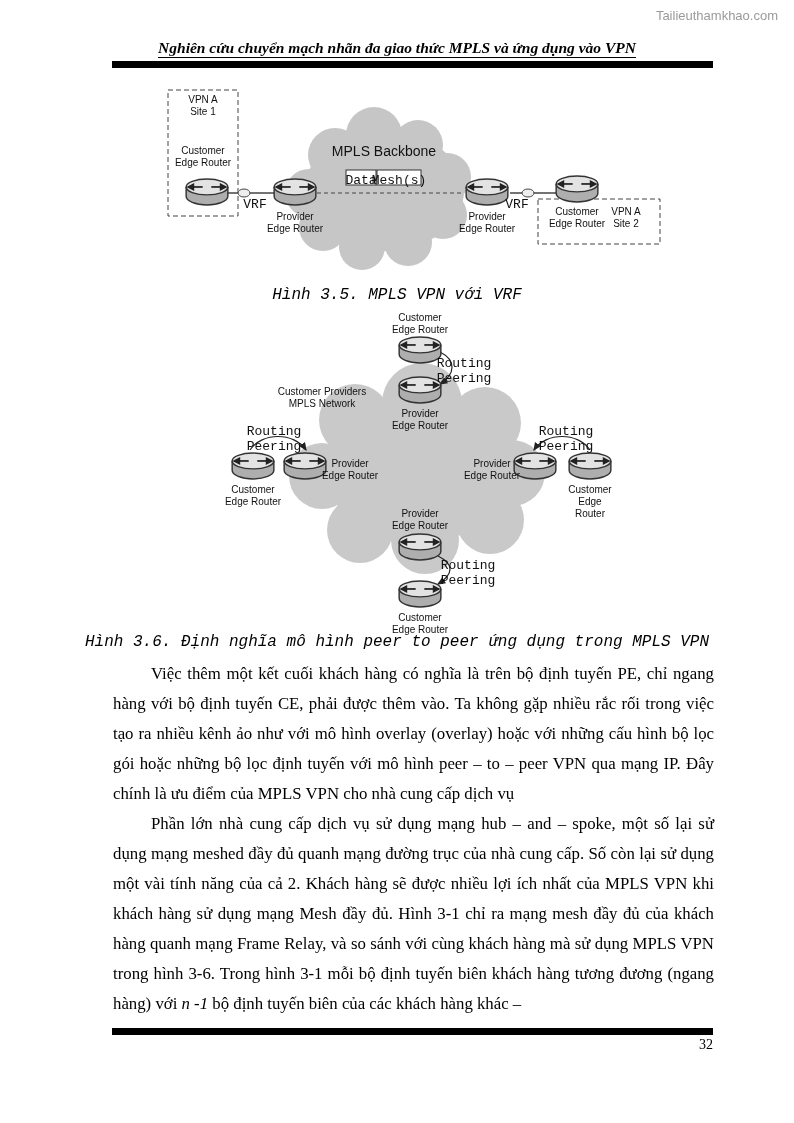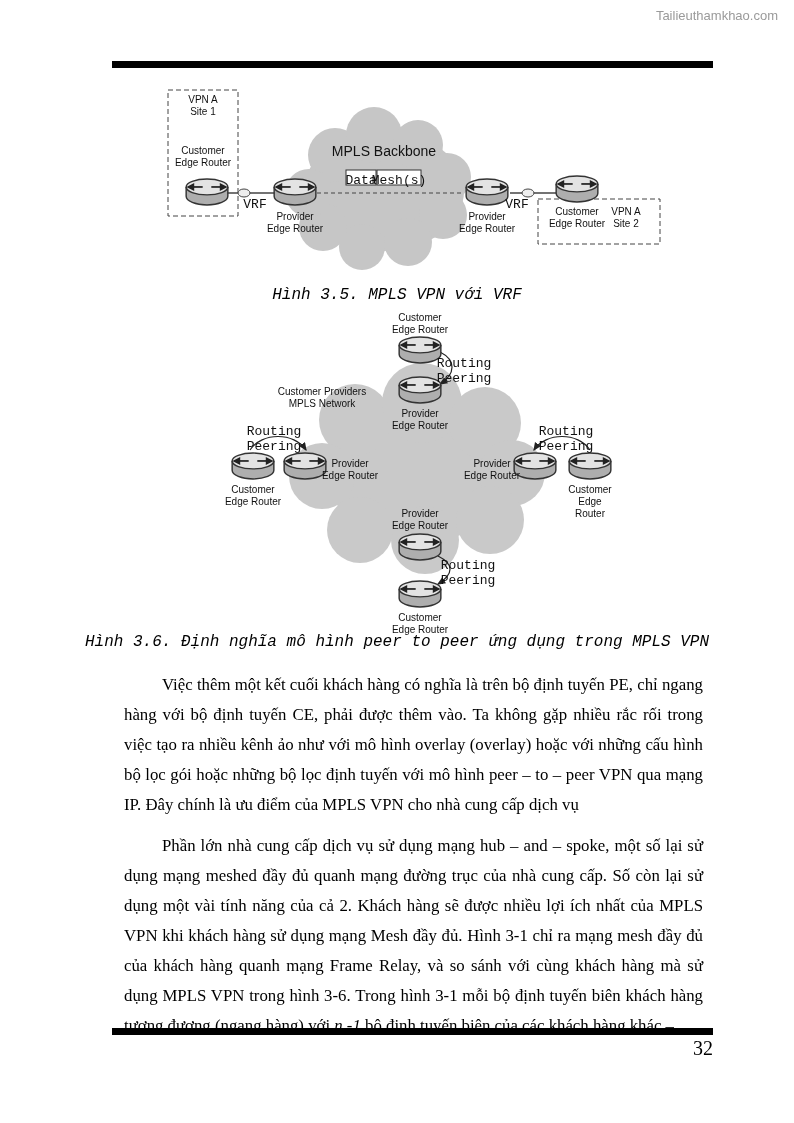--- a/index.html
+++ b/index.html
@@ -24,24 +24,24 @@
             transform:translateX(-50%); }
   .dlabel.big  { font-size:14px; }
   .dlabel.tiny { font-size:13px;font-family:Liberation Mono, monospace; }
 
   .caption { position:absolute; left:0; width:100%; text-align:center; font-style:italic; font-size:16px;font-family:Liberation Mono, monospace; }
   .cap35 { top:286px; }
   .cap36 { top:633px; }
 
   .body-text { position:absolute; left:113px; top:659px; width:601px; font-size:16.8px;
                line-height:30px; text-align:justify; }
-  .body-text p { text-indent:38px; margin:11px; }
+  .body-text p { text-indent:38px; margin:0; }
 
   .footer-bar { position:absolute; top:1028px; left:112px; width:601px; height:7px; background:#000; }
-  .page-number { position:absolute; top:1037px; left:112px; width:601px; text-align:right; font-size:20px; }
+  .page-number { position:absolute; top:1037px; left:112px; width:601px; text-align:right; font-size:14px; }
 
   .hidden-defs { position:absolute; width:0; height:0; overflow:hidden; }
 </style>
 </head>
 <body>
 
 <svg class="hidden-defs" aria-hidden="true">
   <defs>
     <symbol id="sym-router" viewBox="0 0 64 44">
       <path d="M3 15 v13 c0 6.6 13 12 29 12 s29 -5.4 29 -12 v-13" fill="#aeaeae" stroke="#333" stroke-width="2"></path>
@@ -56,20 +56,23 @@
     <marker id="arrowhead" markerWidth="8" markerHeight="8" refX="6" refY="3" orient="auto">
       <path d="M0 0 L7 3 L0 6 z" fill="#222"></path>
     </marker>
   </defs>
 </svg>
 
 <div class="page">
 
   <div class="watermark">Tailieuthamkhao.com</div>
 
+  <div class="header-title">
+    <span>Nghiên cứu chuyển mạch nhãn đa giao thức MPLS và ứng dụng vào VPN</span>
+  </div>
   <div class="header-bar"></div>
 
   <div class="figure fig35">
     <svg class="fig-canvas" width="512" height="200" viewBox="0 0 512 200">
       <g fill="#c6c6c6">
         <ellipse cx="224" cy="106" rx="80" ry="60"></ellipse>
         <circle cx="175" cy="70" r="27"></circle>
         <circle cx="214" cy="50" r="28"></circle>
         <circle cx="258" cy="60" r="25"></circle>
         <circle cx="287" cy="92" r="24"></circle>

